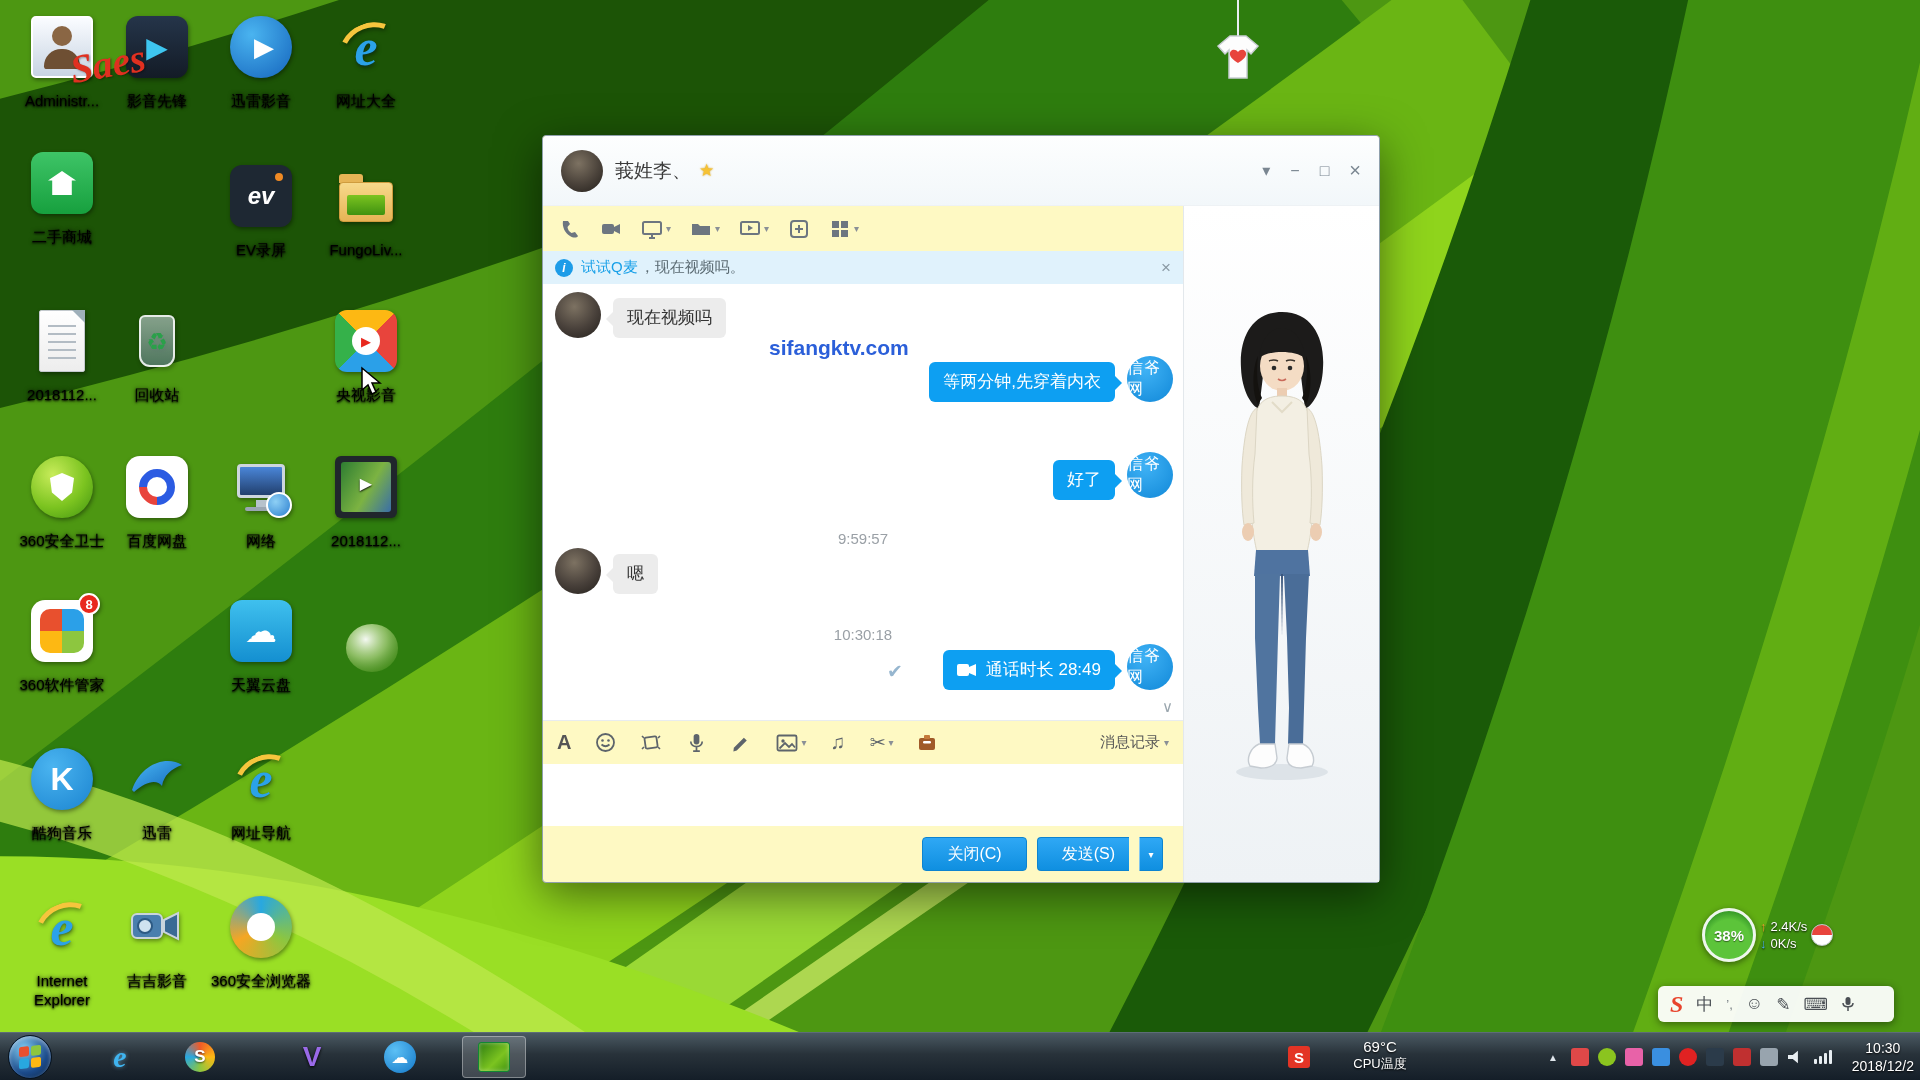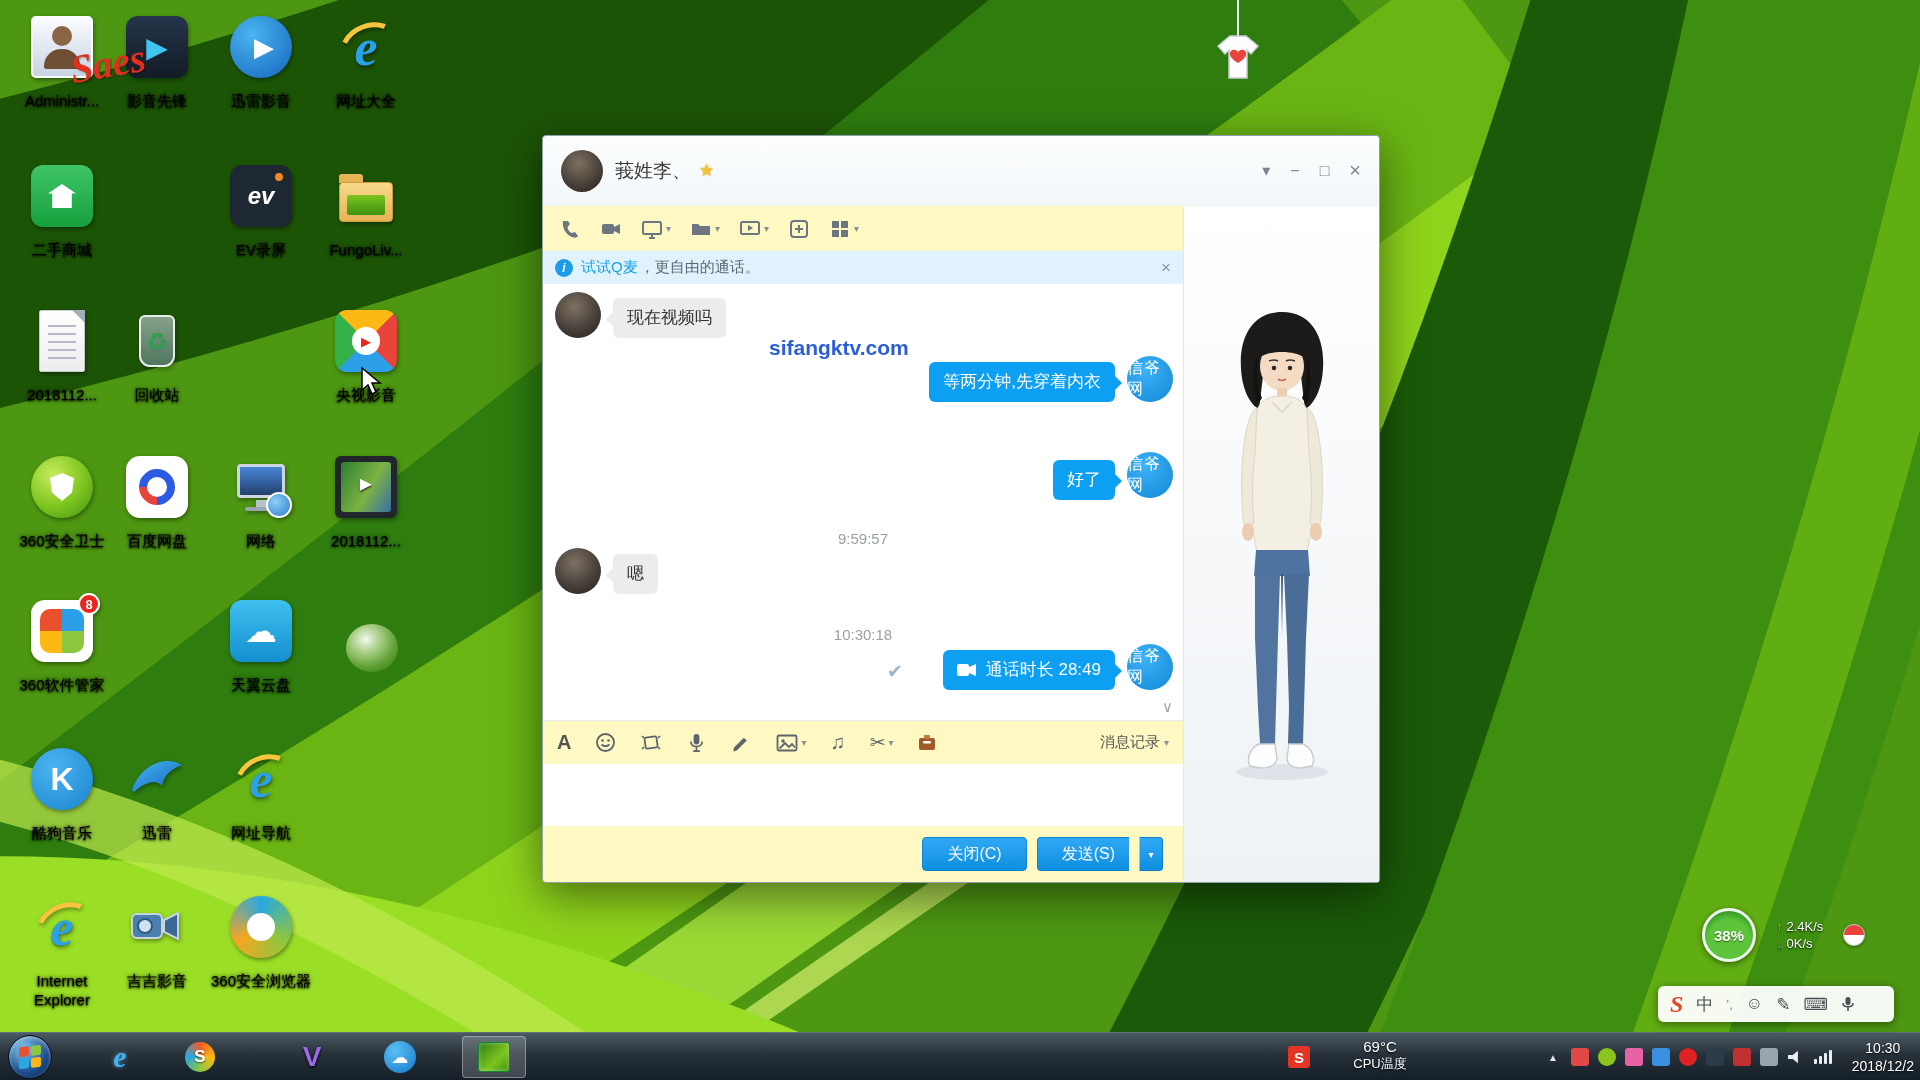--- a/index.html
+++ b/index.html
@@ -126,21 +126,21 @@
   .cputemp .t1{font-size:15px}.cputemp .t2{font-size:13px}
   .tray{position:absolute;right:88px;top:0;height:48px;display:flex;align-items:center;gap:9px}
   .trayic{width:18px;height:18px;border-radius:3px;display:flex;align-items:center;justify-content:center;cursor:pointer}
   .tr-up{color:#dfe6ec;font-size:10px;background:none}
   .speaker{width:16px;height:14px;background:#e8eef2;clip-path:polygon(0 35%,30% 35%,62% 5%,62% 95%,30% 65%,0 65%)}
   .sigbars{display:flex;align-items:flex-end;gap:2px;height:14px}
   .sigbars i{display:block;width:3px;background:#e8eef2;border-radius:1px}
   .clock{position:absolute;right:6px;top:6px;text-align:center;color:#fff;font-size:14px;line-height:1.3;text-shadow:0 1px 2px #000;cursor:pointer}
 
   
-  .netwidget{position:absolute;left:1702px;top:908px;display:flex;align-items:center;gap:20px;z-index:15}
+  .netwidget{position:absolute;left:1702px;top:908px;display:flex;align-items:center;gap:4px;z-index:15}
   .ball38{width:54px;height:54px;border-radius:50%;background:radial-gradient(circle at 50% 62%,#5cc43a 0 55%,#3a9e2a 75%,#287a1c);border:3px solid #eef6ee;box-shadow:0 2px 6px rgba(0,0,0,.45);display:flex;align-items:center;justify-content:center;color:#fff;font-size:15px;font-weight:bold;text-shadow:0 1px 1px rgba(0,0,0,.5);cursor:pointer}
   .speeds{display:flex;flex-direction:column;gap:2px;font-size:13px;color:#fff;text-shadow:0 1px 2px #000}
   .sp{display:flex;align-items:center;gap:4px}
   .sp .up{color:#f6a030;font-weight:bold}
   .sp .dn{color:#4ab0f0;font-weight:bold}
   .miniball{width:22px;height:22px;border-radius:50%;background:linear-gradient(#e8443c 48%,#fff 48%);border:1px solid #c2c8ce;box-shadow:0 1px 3px rgba(0,0,0,.4);cursor:pointer}
   .imebar{position:absolute;left:1658px;top:986px;width:236px;height:36px;background:rgba(255,255,255,.94);border-radius:6px;box-shadow:0 2px 8px rgba(0,0,0,.45);display:flex;align-items:center;gap:13px;padding:0 12px;z-index:25}
   .ime-s{font-family:"Liberation Serif",serif;font-weight:bold;font-style:italic;font-size:24px;color:#e8432c;cursor:pointer}
   .ime-it{font-size:17px;color:#4a4f54;cursor:pointer}
   .ime-it.sm{font-size:13px;color:#7a8086}
@@ -183,21 +183,21 @@
 
   <div class="saes">Saes</div>
 
   <div class="dicon" style="left:10px;top:16px">
     <div class="art i-user">
         <span class="head"></span>
         <span class="bodyv"></span>
       </div>
     <div class="lbl">Administr...</div>
   </div>
-  <div class="dicon" style="left:10px;top:165px">
+  <div class="dicon" style="left:10px;top:152px">
     <div class="art tile i-ershou">
         <span class="house"></span>
       </div>
     <div class="lbl">二手商城</div>
   </div>
   <div class="dicon" style="left:10px;top:310px">
     <div class="art i-doc">
         <span class="lines"></span>
       </div>
     <div class="lbl">2018112...</div>
@@ -397,21 +397,21 @@
                 <rect x="3" y="12" width="7" height="7" fill="#6d7680"></rect>
                 <rect x="12" y="12" width="7" height="7" fill="#6d7680"></rect>
               </svg>
             <span class="caret">▾</span>
           </span>
         </div>
 
         <div class="notice">
           <span class="infoic">i</span>
           <span class="nlink">试试Q麦</span>
-          <span>，更自由的通话。</span>
+          <span>，现在视频吗。</span>
           <span class="nclose">×</span>
         </div>
 
         <div class="chatarea">
           <div class="av photo" style="left:12px;top:8px"></div>
           <div class="bub bleft" style="left:70px;top:14px">现在视频吗</div>
 
           <div class="watermark">sifangktv.com</div>
 
           <div class="bub bright" style="right:68px;top:78px">等两分钟,先穿着内衣</div>

